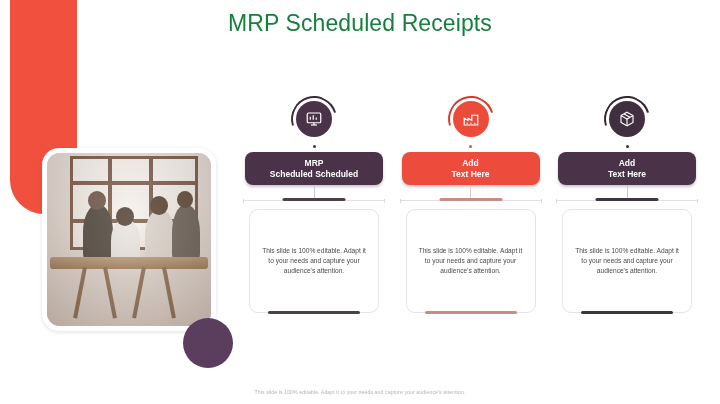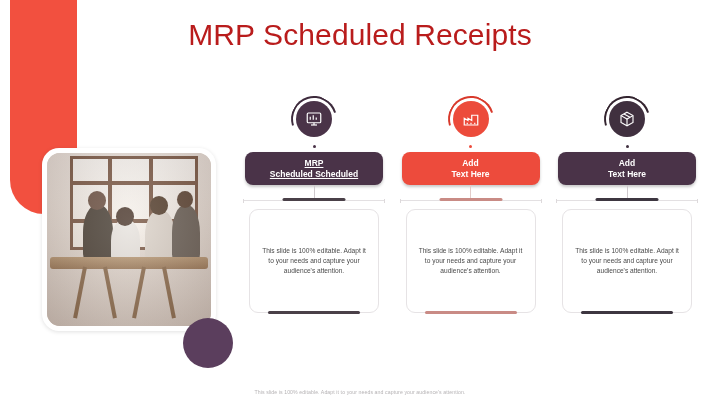--- a/index.html
+++ b/index.html
@@ -107,25 +107,25 @@
   }
   .ph-shadow {
     position: absolute; inset: 0;
     background: radial-gradient(ellipse at 50% 40%, rgba(255,255,255,.18), rgba(70,45,35,.22) 95%);
   }
 
   
   .slide-title {
     position: absolute;
     left: 0; right: 0;
-    top: 20px;
+    top: 8px;
     text-align: center;
-    font-size: 30px;
+    font-size: 23px;
     line-height: 30px;
-    color: #b91c1c;
+    color: #15803d;
     letter-spacing: .1px;
   }
 
   
   .columns {
     position: absolute;
     left: 243px;
     top: 98px;
     width: 455px;
     display: flex;
@@ -317,21 +317,21 @@
             <rect x="3" y="4" width="18" height="13" rx="1.5"></rect>
             <line x1="8" y1="20" x2="16" y2="20"></line>
             <line x1="12" y1="17" x2="12" y2="20"></line>
             <line x1="7" y1="13" x2="7" y2="9"></line>
             <line x1="11" y1="13" x2="11" y2="7"></line>
             <line x1="15" y1="13" x2="15" y2="10"></line>
           </svg>
         </div>
       </div>
       <div class="dot" style="background:#4A3348;"></div>
-      <div class="pill" style="background:#4A3348;text-decoration:underline;">
+      <div class="pill" style="background:#4A3348;">
         <span>MRP</span>
         <span>Scheduled Scheduled</span>
       </div>
       <div class="connector" style="background:#cfc9cd;"></div>
       <div class="hairline">
         <div class="topbar" style="background:#4A4048;"></div>
       </div>
       <div class="body-card">
         <div class="body-text">This slide is 100% editable. Adapt it to your needs and capture your audience's attention.</div>
         <div class="bottombar" style="background:#4A4048;"></div>

